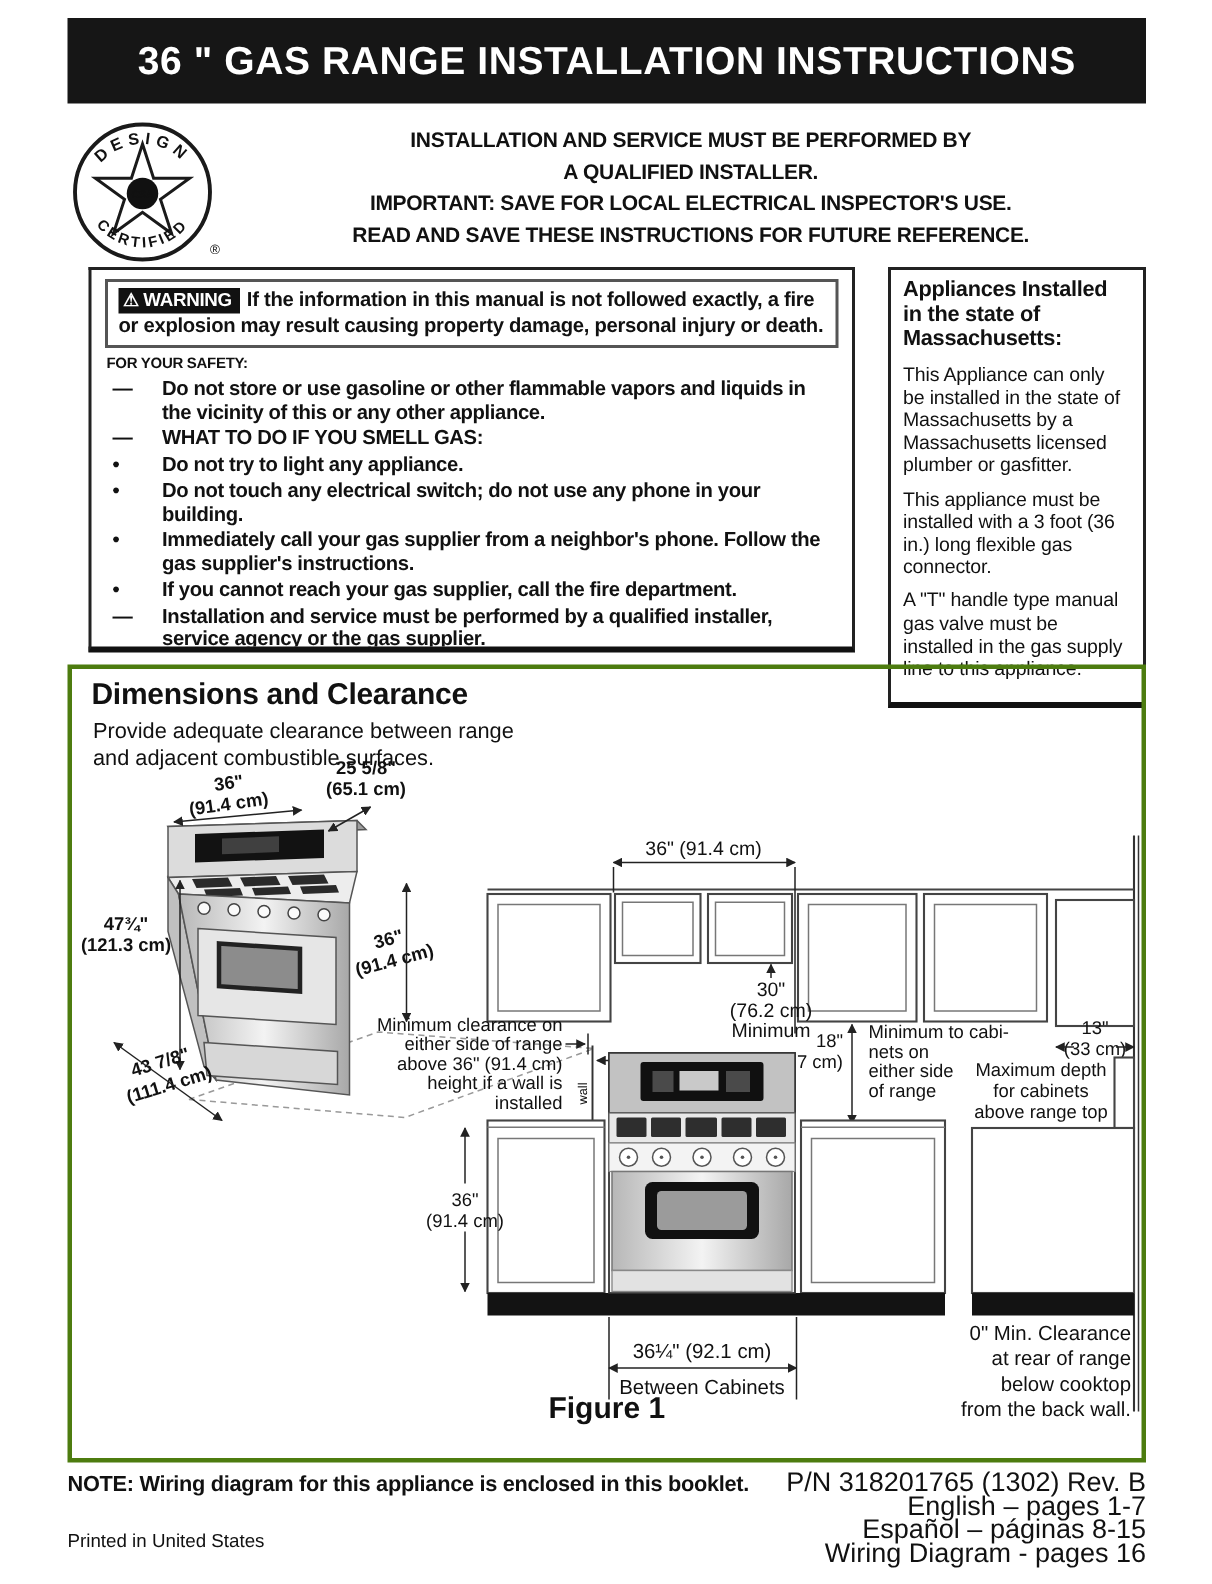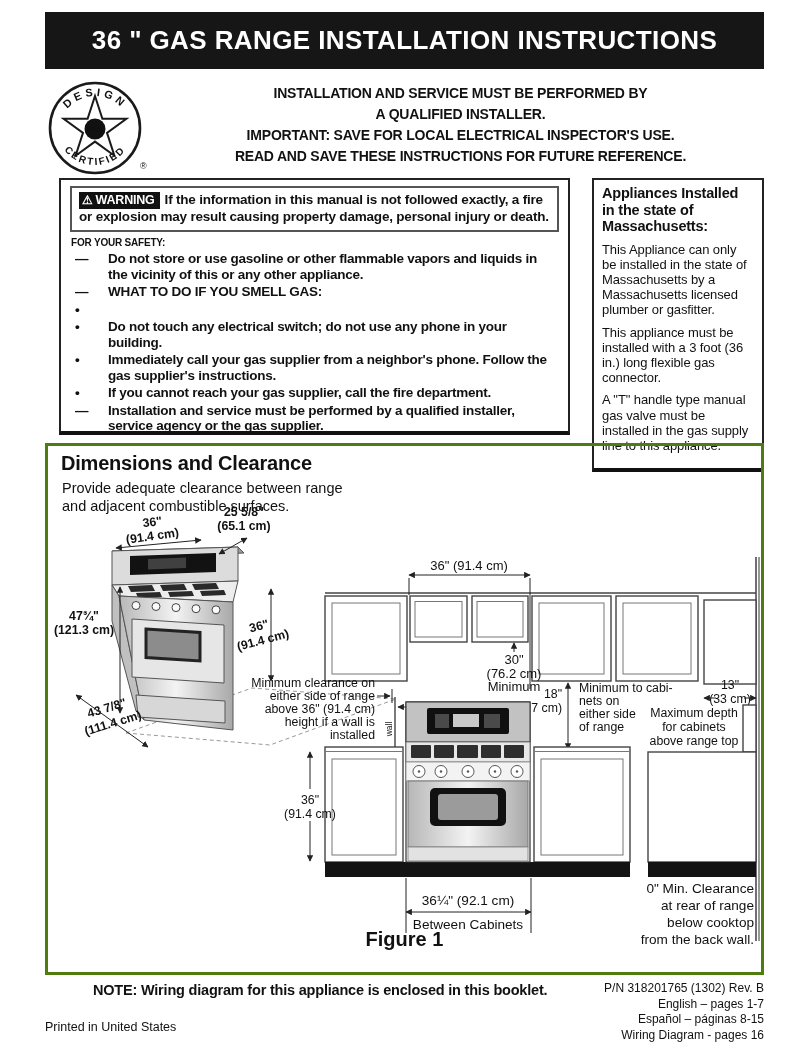--- a/index.html
+++ b/index.html
@@ -23,22 +23,22 @@
   .s-text{flex:1;max-width:460px;}
   .box-right{position:absolute;left:592px;top:178px;width:172px;height:294px;border:2px solid #222;
         border-bottom:4px solid #111;box-sizing:border-box;padding:5px 8px;overflow:hidden;}
   .mass-heading{font-weight:700;font-size:14.5px;line-height:16.5px;letter-spacing:-.2px;}
   .box-right p{margin:7px 0 0;font-size:13px;line-height:15.2px;letter-spacing:-.1px;}
   .dims-box{position:absolute;left:45px;top:443px;width:719px;height:532px;border:3px solid #4d7c0f;box-sizing:border-box;}
   .dims-heading{position:absolute;left:13px;top:6px;font-size:20px;font-weight:700;letter-spacing:-.2px;}
   .dims-sub{position:absolute;left:14px;top:33px;font-size:14.5px;line-height:18px;}
   .figure-svg{position:absolute;left:0;top:55px;width:713px;height:462px;}
   .figure-caption{position:absolute;bottom:21px;left:0;right:0;text-align:center;font-weight:700;font-size:20px;}
-  .footer-note{position:absolute;left:45px;top:982px;font-size:14.5px;font-weight:700;letter-spacing:-.2px;margin-left:48px;}
-  .footer-right{position:absolute;right:44px;top:981px;text-align:right;font-size:12px;line-height:15.5px;}
+  .footer-note{position:absolute;left:45px;top:982px;font-size:14.5px;font-weight:700;letter-spacing:-.2px;}
+  .footer-right{position:absolute;right:44px;top:981px;text-align:right;font-size:18px;line-height:15.5px;}
   .printed{position:absolute;left:45px;top:1020px;font-size:12.5px;}
   svg text{font-family:"Liberation Sans",sans-serif;fill:#111;}
   .t8{font-size:8.5px}.t12{font-size:12.3px}.t13{font-size:13px}.t14{font-size:13.6px}.b{font-weight:700}
   .dim{stroke:#222;stroke-width:1;fill:none}
   .thin{stroke:#444;stroke-width:1.4;fill:#fff}
   .thin2{stroke:#777;stroke-width:1;fill:none}
 </style>
 </head>
 <body>
 
@@ -85,20 +85,21 @@
       <div class="s-row">
           <span class="s-marker">—</span>
           <span class="s-text">Do not store or use gasoline or other flammable vapors and liquids in the vicinity of this or any other appliance.</span>
         </div>
       <div class="s-row">
           <span class="s-marker">—</span>
           <span class="s-text">WHAT TO DO IF YOU SMELL GAS:</span>
         </div>
       <div class="s-row">
           <span class="s-marker">•</span>
+          <span class="s-text">Do not try to light any appliance.</span>
         </div>
       <div class="s-row">
           <span class="s-marker">•</span>
           <span class="s-text">Do not touch any electrical switch; do not use any phone in your building.</span>
         </div>
       <div class="s-row">
           <span class="s-marker">•</span>
           <span class="s-text">Immediately call your gas supplier from a neighbor's phone.  Follow the gas supplier's instructions.</span>
         </div>
       <div class="s-row">

